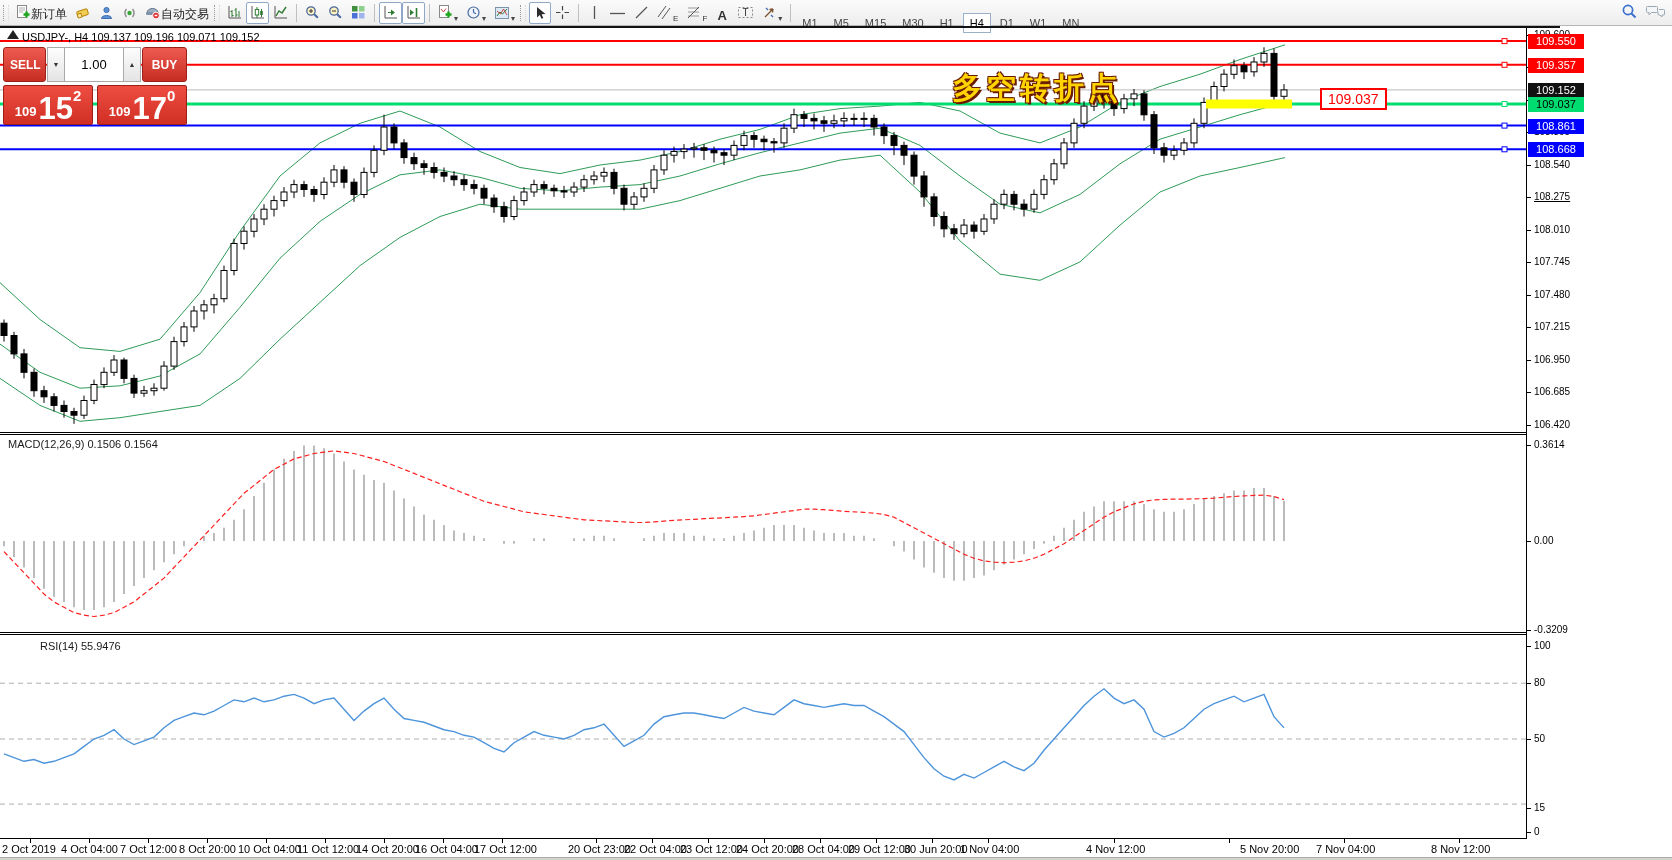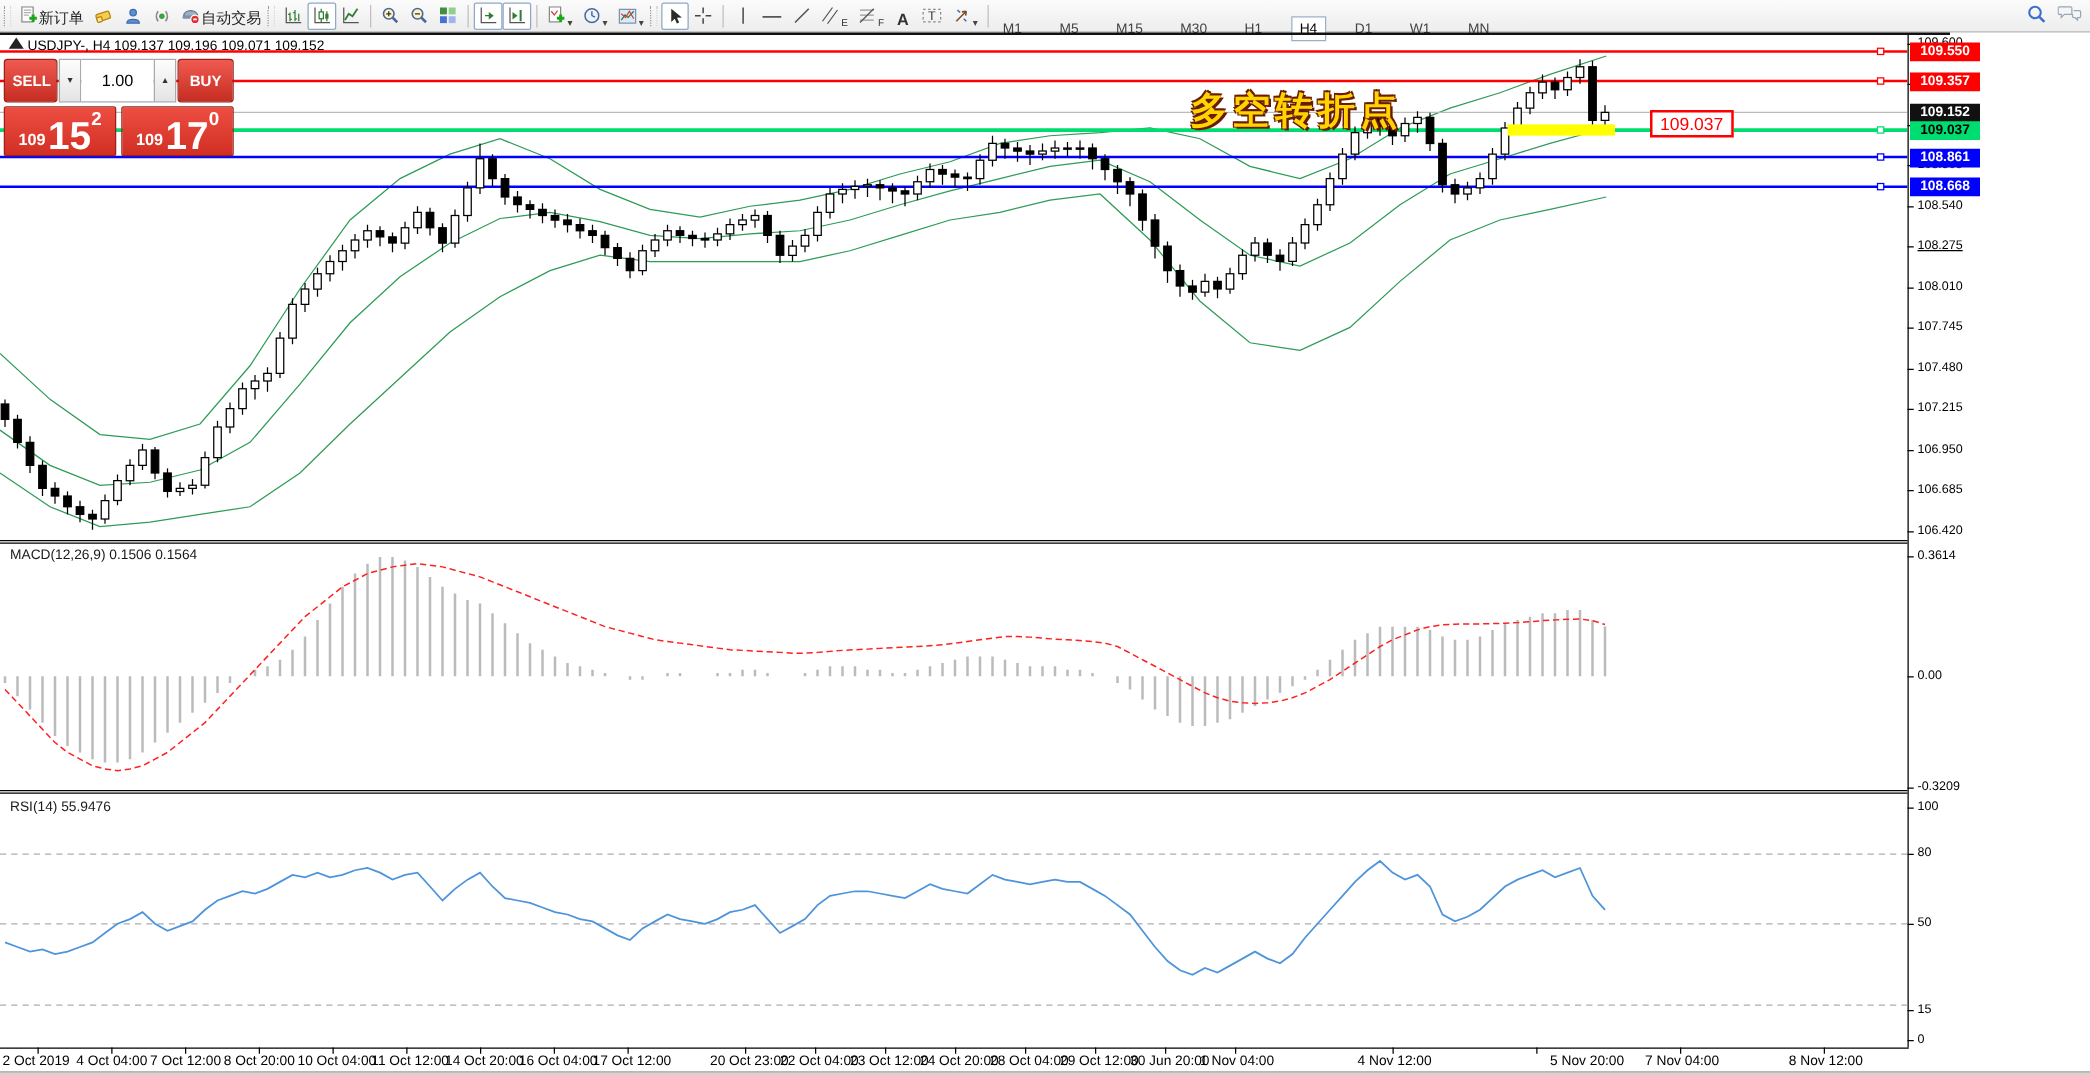--- a/index.html
+++ b/index.html
@@ -19,21 +19,21 @@
   .tf-btn{height:20px;padding:0 6px;border:1px solid transparent;color:#444;font-size:11px;display:flex;align-items:center;background:transparent;font-family:inherit;}
   .tf-btn.active{border:1px solid #9ab0c9;background:#fff;color:#000;}
   .tb-right{margin-left:auto;display:flex;align-items:center;margin-right:6px;gap:8px;}
   
   .abs{position:absolute;}
   .axis-vline{position:absolute;left:1526px;top:28px;width:1px;height:810px;background:#000;}
   .sep{position:absolute;left:0;width:1526px;height:1px;background:#000;}
   .tick-label{position:absolute;left:1534px;color:#000;font-size:10px;white-space:nowrap;}
   .tick-mark{position:absolute;left:1526px;width:5px;height:1px;background:#000;}
   .badge{position:absolute;left:1528px;min-width:50px;height:15px;line-height:15px;
-         text-align:center;font-size:11px;padding:0 3px;font-weight:bold;}
+         text-align:center;font-size:11px;padding:0 3px;font-weight:normal;}
   .chart-title{position:absolute;left:22px;top:31px;font-size:11px;color:#000;z-index:30;}
   .panel-toggle{position:absolute;left:7px;top:30px;width:0;height:0;z-index:30;
                 border-left:6px solid transparent;border-right:6px solid transparent;border-bottom:9px solid #222;}
   .ind-label{position:absolute;left:8px;font-size:11px;color:#1a1a1a;z-index:5;}
   .annotation{position:absolute;left:952px;top:68px;z-index:25;font-size:30px;font-weight:bold;letter-spacing:4px;
               color:#ffd400;text-shadow:2px 2px 0 #6b1c00,-1px -1px 0 #6b1c00,1px -1px 0 #6b1c00,-1px 1px 0 #6b1c00;}
   .price-tag{position:absolute;left:1320px;top:88px;z-index:25;background:#fff;border:2px solid #ff0000;
              color:#ff0000;font-size:14px;padding:0 6px;height:18px;line-height:18px;}
   .date-label{position:absolute;top:843px;font-size:11px;color:#000;white-space:nowrap;}
   .date-tick{position:absolute;top:838px;width:1px;height:5px;background:#000;}
@@ -231,21 +231,21 @@
           </svg></span>
       </button>
     <button class="tb-btn">
         <span><svg width="15" height="15" viewBox="0 0 15 15">
             <path d="M3 12l8-8M11 4l-3.5.5M11 4l-.5 3.5" stroke="#7a5230" fill="none" stroke-width="1.3"></path>
             <path d="M4 3l2 2M11 12l-2-2" stroke="#3f6eb0" stroke-width="1.3"></path>
           </svg></span>
         <span class="dd">▾</span>
       </button>
     <div class="tb-sep"></div>
-    <div id="tf-group" style="display:flex;align-items:center;gap:16px;margin-top:20px;">
+    <div id="tf-group" style="display:flex;align-items:center;gap:2px;margin-top:20px;">
         <button class="tf-btn">M1</button>
         <button class="tf-btn">M5</button>
         <button class="tf-btn">M15</button>
         <button class="tf-btn">M30</button>
         <button class="tf-btn">H1</button>
         <button class="tf-btn active">H4</button>
         <button class="tf-btn">D1</button>
         <button class="tf-btn">W1</button>
         <button class="tf-btn">MN</button>
       </div>
@@ -699,21 +699,21 @@
       <polyline points="4,115.6 14,126.2 24,136.8 34,147.4 44,158.0 54,165.9 64,171.3 74,176.6 84,179.2 94,180.5 104,179.2 114,176.6 124,171.3 134,165.9 144,158.0 154,150.1 164,142.1 174,131.5 184,120.9 194,110.3 204,99.7 214,89.1 224,78.5 234,67.9 244,57.3 254,49.4 264,41.4 274,33.4 284,28.2 294,22.8 304,20.2 314,17.5 324,16.2 334,14.9 344,16.2 354,17.5 364,20.2 374,22.8 384,25.5 394,29.5 404,33.4 414,37.4 424,41.4 434,45.4 444,49.4 454,53.3 464,57.3 474,61.3 484,65.3 494,67.9 504,70.5 514,73.2 524,75.8 534,77.2 544,78.5 554,79.8 564,81.2 574,82.5 584,83.8 594,84.3 604,84.9 614,85.4 624,85.9 634,86.5 644,86.5 654,85.9 664,85.1 674,84.3 684,83.8 694,83.3 704,82.7 714,82.2 724,81.7 734,81.2 744,80.6 754,79.8 764,78.5 774,77.2 784,75.8 794,74.5 804,73.2 814,73.2 824,73.7 834,74.5 844,75.3 854,75.8 864,76.4 874,77.2 884,78.5 894,81.2 904,86.5 914,91.8 924,97.0 934,102.3 944,107.7 954,113.0 964,118.3 974,122.2 984,124.9 994,126.2 1004,126.7 1014,126.2 1024,124.9 1034,122.2 1044,118.3 1054,113.0 1064,107.7 1074,101.0 1084,94.4 1094,87.8 1104,81.2 1114,75.8 1124,71.9 1134,67.9 1144,65.3 1154,63.9 1164,63.4 1174,63.1 1184,63.1 1194,62.9 1204,62.6 1214,62.1 1224,61.3 1234,60.5 1244,59.9 1254,59.4 1264,59.2 1274,60.5 1284,63.6" fill="none" stroke="#FF2020" stroke-width="1.2" stroke-dasharray="5,3"></polyline>
     </svg>
   <div class="ind-label" style="top:438px;">MACD(12,26,9) 0.1506 0.1564</div>
 
   <svg id="rsi-svg" class="abs" style="left:0;top:636px;" width="1526" height="200">
       <line x1="0" y1="47.2" x2="1526" y2="47.2" stroke="#adadad" stroke-width="1" stroke-dasharray="5,4"></line>
       <line x1="0" y1="103.0" x2="1526" y2="103.0" stroke="#adadad" stroke-width="1" stroke-dasharray="5,4"></line>
       <line x1="0" y1="168.1" x2="1526" y2="168.1" stroke="#adadad" stroke-width="1" stroke-dasharray="5,4"></line>
       <polyline points="4,117.9 14,121.6 24,125.3 34,123.5 44,127.2 54,125.3 64,121.6 74,117.9 84,110.4 94,103.0 104,99.3 114,93.7 124,103.0 134,108.6 144,104.9 154,101.1 164,91.8 174,84.4 184,80.7 194,77.0 204,78.8 214,75.1 224,69.5 234,63.9 244,65.8 254,62.1 264,65.8 274,63.9 284,60.2 294,58.4 304,62.1 314,67.7 324,63.9 334,62.1 344,73.2 354,84.4 364,75.1 374,67.7 384,62.1 394,73.2 404,82.5 414,84.4 424,86.3 434,90.0 444,93.7 454,95.6 464,99.3 474,101.1 484,106.7 494,112.3 504,116.0 514,106.7 524,101.1 534,95.6 544,99.3 554,101.1 564,103.0 574,99.3 584,93.7 594,91.8 604,88.1 614,99.3 624,110.4 634,104.9 644,99.3 654,88.1 664,80.7 674,78.8 684,77.0 694,77.0 704,78.8 714,80.7 724,82.5 734,77.0 744,71.4 754,75.1 764,77.0 774,78.8 784,71.4 794,63.9 804,67.7 814,69.5 824,71.4 834,69.5 844,67.7 854,69.5 864,69.5 874,75.1 884,80.7 894,88.1 904,95.6 914,108.6 924,121.6 934,132.8 944,140.2 954,143.9 964,138.3 974,142.1 984,136.5 994,130.9 1004,125.3 1014,130.9 1024,134.6 1034,127.2 1044,114.2 1054,103.0 1064,91.8 1074,80.7 1084,69.5 1094,60.2 1104,52.8 1114,62.1 1124,67.7 1134,63.9 1144,73.2 1154,95.6 1164,101.1 1174,97.4 1184,91.8 1194,82.5 1204,73.2 1214,67.7 1224,63.9 1234,60.2 1244,65.8 1254,62.1 1264,58.4 1274,80.7 1284,91.9" fill="none" stroke="#4D94DB" stroke-width="1.4"></polyline>
     </svg>
-  <div class="ind-label" style="top:640px;">RSI(14) 55.9476</div>
+  <div class="ind-label" style="top:640px;margin-left:32px;">RSI(14) 55.9476</div>
 
   <div id="price-axis">
       <div class="tick-mark" style="top: 35px;"></div>
       <div class="tick-label" style="top: 29px;">109.600</div>
       <div class="tick-mark" style="top: 67px;"></div>
       <div class="tick-label" style="top: 61px;">109.335</div>
       <div class="tick-mark" style="top: 100px;"></div>
       <div class="tick-label" style="top: 94px;">109.070</div>
       <div class="tick-mark" style="top: 132px;"></div>
       <div class="tick-label" style="top: 126px;">108.805</div>

